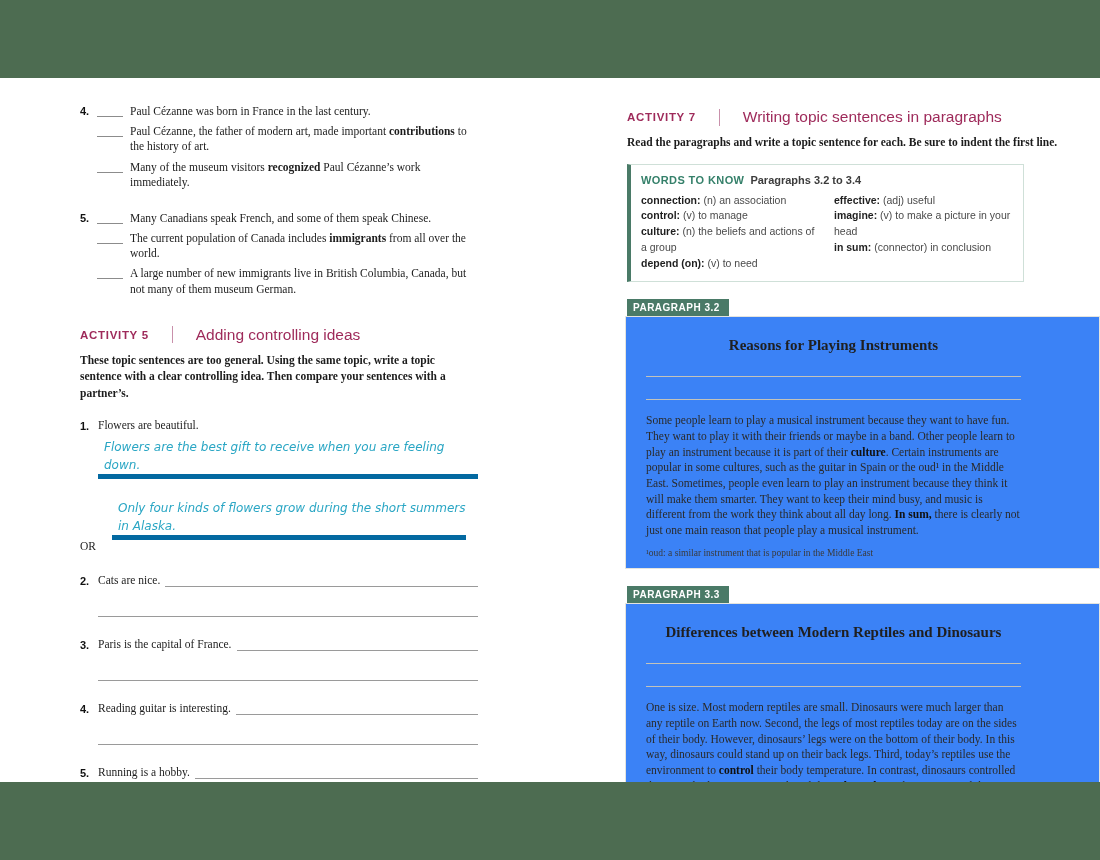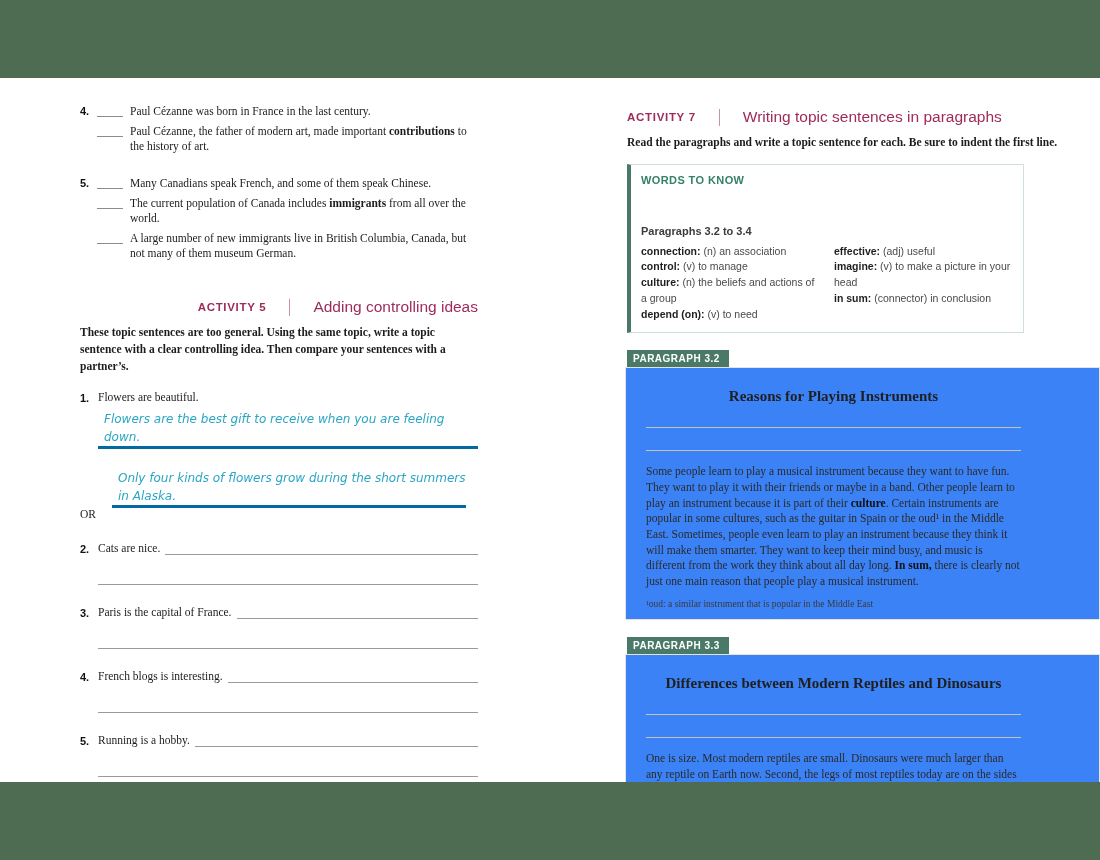--- a/index.html
+++ b/index.html
@@ -25,35 +25,35 @@
   .sort-options{flex:1;}
   .sort-option{display:flex;align-items:flex-start;margin-bottom:5px;}
   .blank{flex:none;width:26px;height:12px;border-bottom:1px solid #8c8c8c;margin-right:7px;}
   .opt-text{font:11.5px/1.32 "Liberation Serif",serif;color:#1c1c1c;}
 
   .ex-row{display:flex;align-items:flex-start;margin-top:17px;}
   .ex-num{width:18px;flex:none;font:bold 11px "Liberation Sans",sans-serif;color:#111;padding-top:1px;}
   .ex-prompt{font:11.5px "Liberation Serif",serif;color:#1c1c1c;white-space:nowrap;margin-right:5px;}
   .fill-line{flex:1;border-bottom:1px solid #9a9a9a;height:12px;}
   .full-line{margin:17px 0 0 18px;border-bottom:1px solid #9a9a9a;height:1px;padding-top:11px;}
-  .hand-row{margin:5px 0 0 18px;border-bottom:3px solid #0369a1;padding:0 0 1px 6px;}
+  .hand-row{margin:5px 0 0 18px;border-bottom:5px solid #0369a1;padding:0 0 1px 6px;}
   .hand-text{font:italic 12px "DejaVu Sans",sans-serif;color:#2aa6c4;}
   .or-row{display:flex;align-items:flex-end;margin-top:7px;}
   .or-label{font:11.5px "Liberation Serif",serif;color:#1c1c1c;margin-right:4px;flex:none;}
   .or-row .hand-row{flex:1;margin:12px;}
 
   .page-footer{position:absolute;left:28px;top:787px;z-index:1;font:9.5px "Liberation Sans",sans-serif;color:#555;}
   .page-footer b{color:#111;}
 
   
   .page-right{position:absolute;left:627px;top:108px;width:473px;z-index:1;}
   .wtk-box{margin-top:13px;width:397px;box-sizing:border-box;border:1px solid #cfe0d8;border-left:4px solid #4a7a67;background:#fff;padding:9px 12px 10px 10px;}
-  .wtk-header{display:flex;gap:6px;align-items:flex-start;flex-direction:column;}
+  .wtk-header{display:flex;gap:6px;align-items:flex-end;}
   .wtk-label{font:bold 11px "Liberation Sans",sans-serif;color:#35806a;letter-spacing:.4px;}
-  .wtk-range{font:bold 11px "Liberation Sans",sans-serif;color:#3c3c3c;margin-top:33px;}
+  .wtk-range{font:bold 11px "Liberation Sans",sans-serif;color:#3c3c3c;}
   .wtk-cols{display:flex;gap:16px;margin-top:7px;}
   .wtk-col{flex:1;}
   .wtk-entry{font:10.5px/1.5 "Liberation Sans",sans-serif;color:#4a4a4a;}
   .wtk-entry b{color:#1f1f1f;}
 
   .para-badge{display:inline-block;background:#4a7a67;color:#fff;font:bold 10px "Liberation Sans",sans-serif;letter-spacing:.5px;padding:3px 9px 3px 6px;margin-top:17px;}
   .para-box{background:#3b82f6;border:1px solid #e4e4de;width:475px;box-sizing:border-box;padding:12px 78px 10px 20px;position:relative;margin-left:-2px;}
   .para-title{text-align:center;font:bold 15px "Liberation Serif",serif;color:#1f1f1f;margin-top:8px;}
   .write-line{border-bottom:1px solid #c3c3bb;height:1px;margin-top:21px;}
   .para-body{margin-top:13px;font:11.5px/1.36 "Liberation Serif",serif;color:#2a2a2a;}
@@ -76,20 +76,24 @@
     <div class="sort-num">4.</div>
     <div class="sort-options">
       <div class="sort-option">
         <span class="blank"></span>
         <div class="opt-text"><span>Paul Cézanne was born in France in the last century.</span></div>
       </div>
       <div class="sort-option">
         <span class="blank"></span>
         <div class="opt-text"><span>Paul Cézanne, the father of modern art, made important </span><b>contributions</b><span> to the history of art.</span></div>
       </div>
+      <div class="sort-option">
+        <span class="blank"></span>
+        <div class="opt-text"><span>Many of the museum visitors </span><b>recognized</b><span> Paul Cézanne’s work immediately.</span></div>
+      </div>
     </div>
   </div>
 
   <div class="sort-item">
     <div class="sort-num">5.</div>
     <div class="sort-options">
       <div class="sort-option">
         <span class="blank"></span>
         <div class="opt-text"><span>Many Canadians speak French, and some of them speak Chinese.</span></div>
       </div>
@@ -97,21 +101,21 @@
         <span class="blank"></span>
         <div class="opt-text"><span>The current population of Canada includes </span><b>immigrants</b><span> from all over the world.</span></div>
       </div>
       <div class="sort-option">
         <span class="blank"></span>
         <div class="opt-text"><span>A large number of new immigrants live in British Columbia, Canada, but not many of them museum German.</span></div>
       </div>
     </div>
   </div>
 
-  <div class="act-heading" style="margin-top:32px;justify-content:flex-end;">
+  <div class="act-heading" style="margin-top:24px;">
     <span class="act-label">ACTIVITY 5</span>
     <span class="act-sep"></span>
     <span class="act-title">Adding controlling ideas</span>
   </div>
   <div class="instructions" style="width:392px;">These topic sentences are too general. Using the same topic, write a topic sentence with a clear controlling idea. Then compare your sentences with a partner’s.</div>
 
   <div class="ex-row">
     <span class="ex-num">1.</span>
     <span class="ex-prompt">Flowers are beautiful.</span>
   </div>
@@ -134,21 +138,21 @@
 
   <div class="ex-row" style="margin-top:21px;">
     <span class="ex-num">3.</span>
     <span class="ex-prompt">Paris is the capital of France.</span>
     <span class="fill-line"></span>
   </div>
   <div class="full-line"></div>
 
   <div class="ex-row" style="margin-top:21px;">
     <span class="ex-num">4.</span>
-    <span class="ex-prompt">French blogs is interesting.</span>
+    <span class="ex-prompt">Reading guitar is interesting.</span>
     <span class="fill-line"></span>
   </div>
   <div class="full-line"></div>
 
   <div class="ex-row" style="margin-top:21px;">
     <span class="ex-num">5.</span>
     <span class="ex-prompt">Running is a hobby.</span>
     <span class="fill-line"></span>
   </div>
   <div class="full-line"></div>

